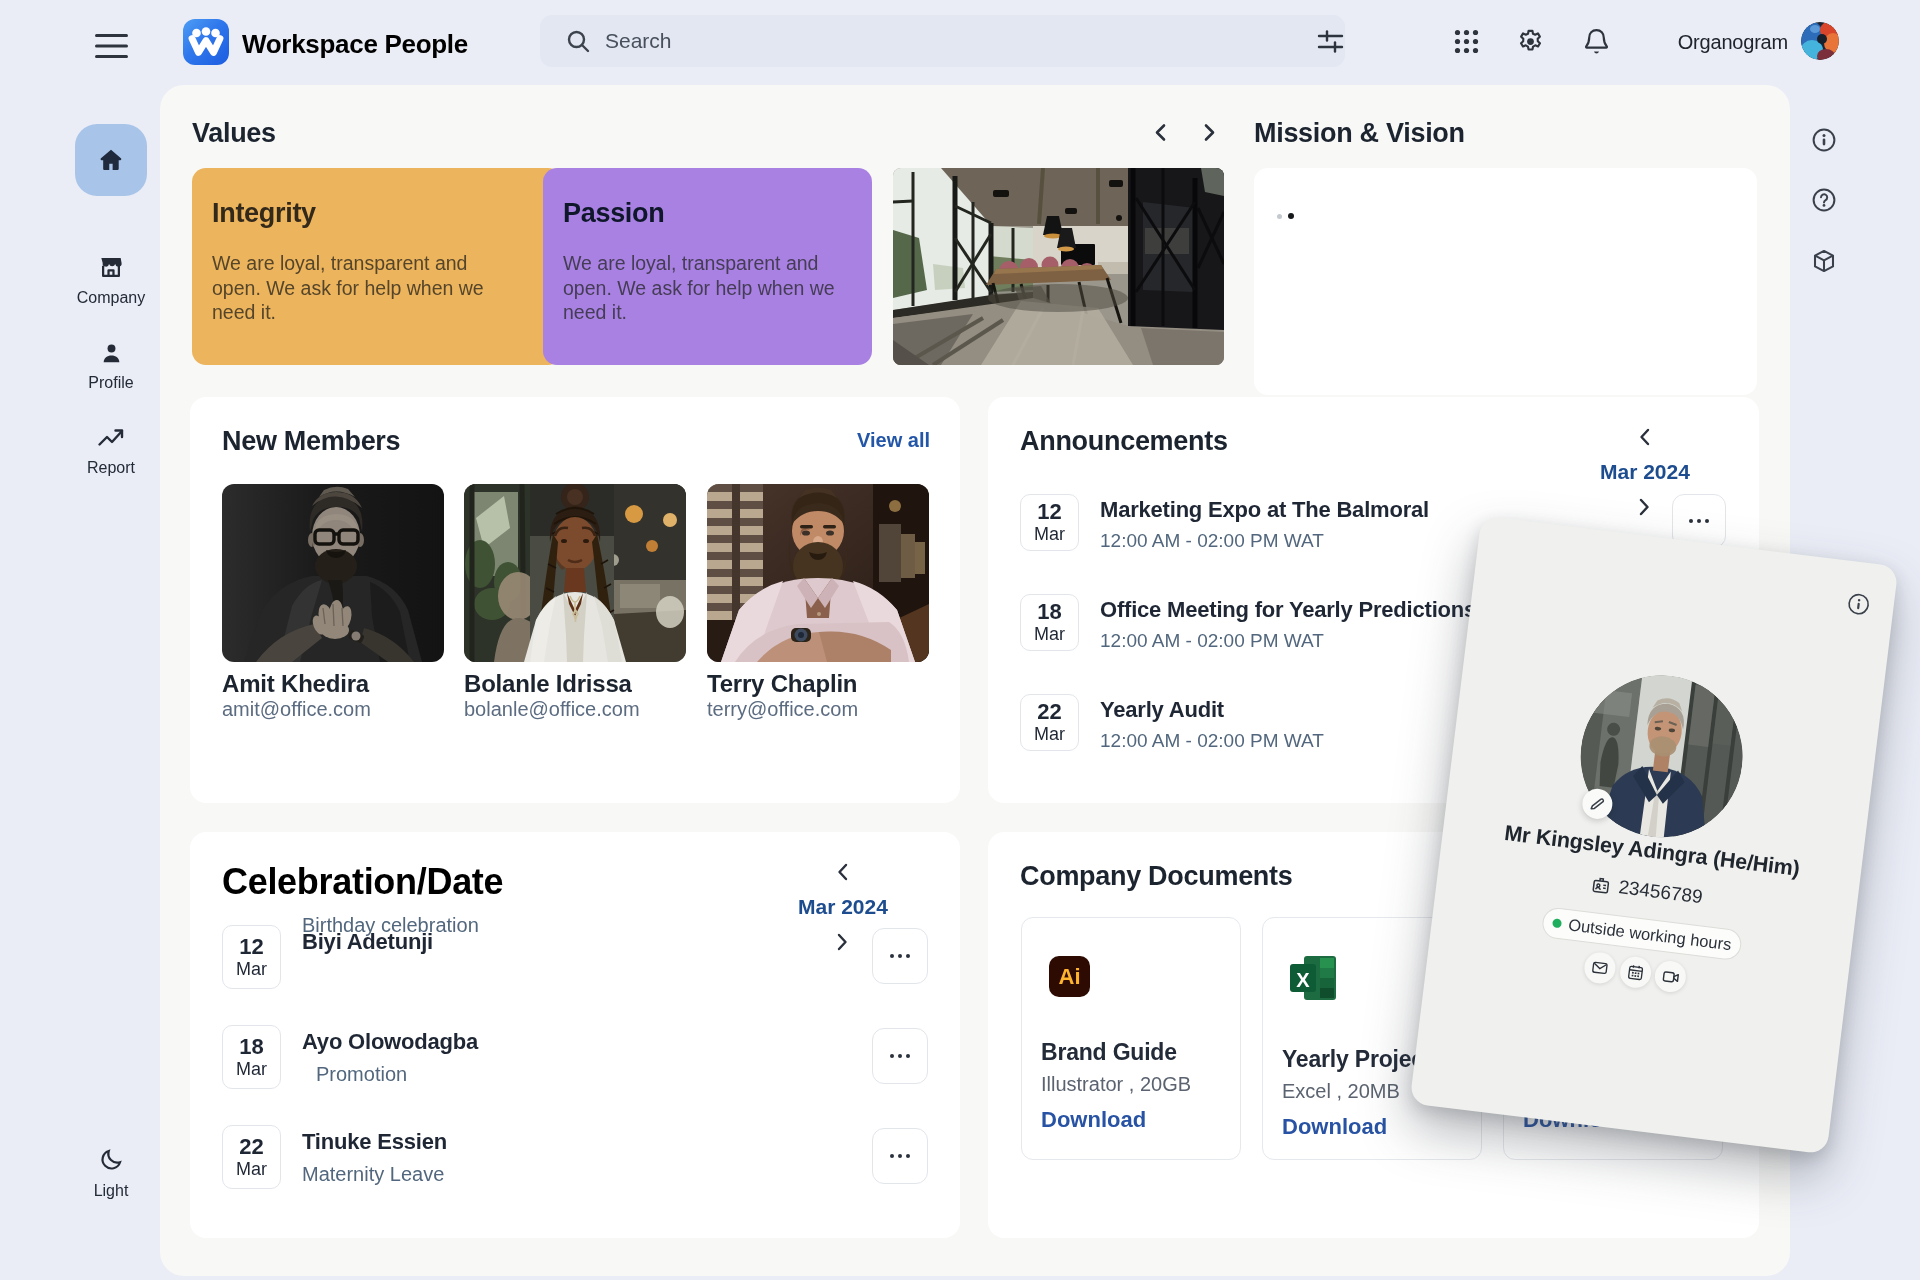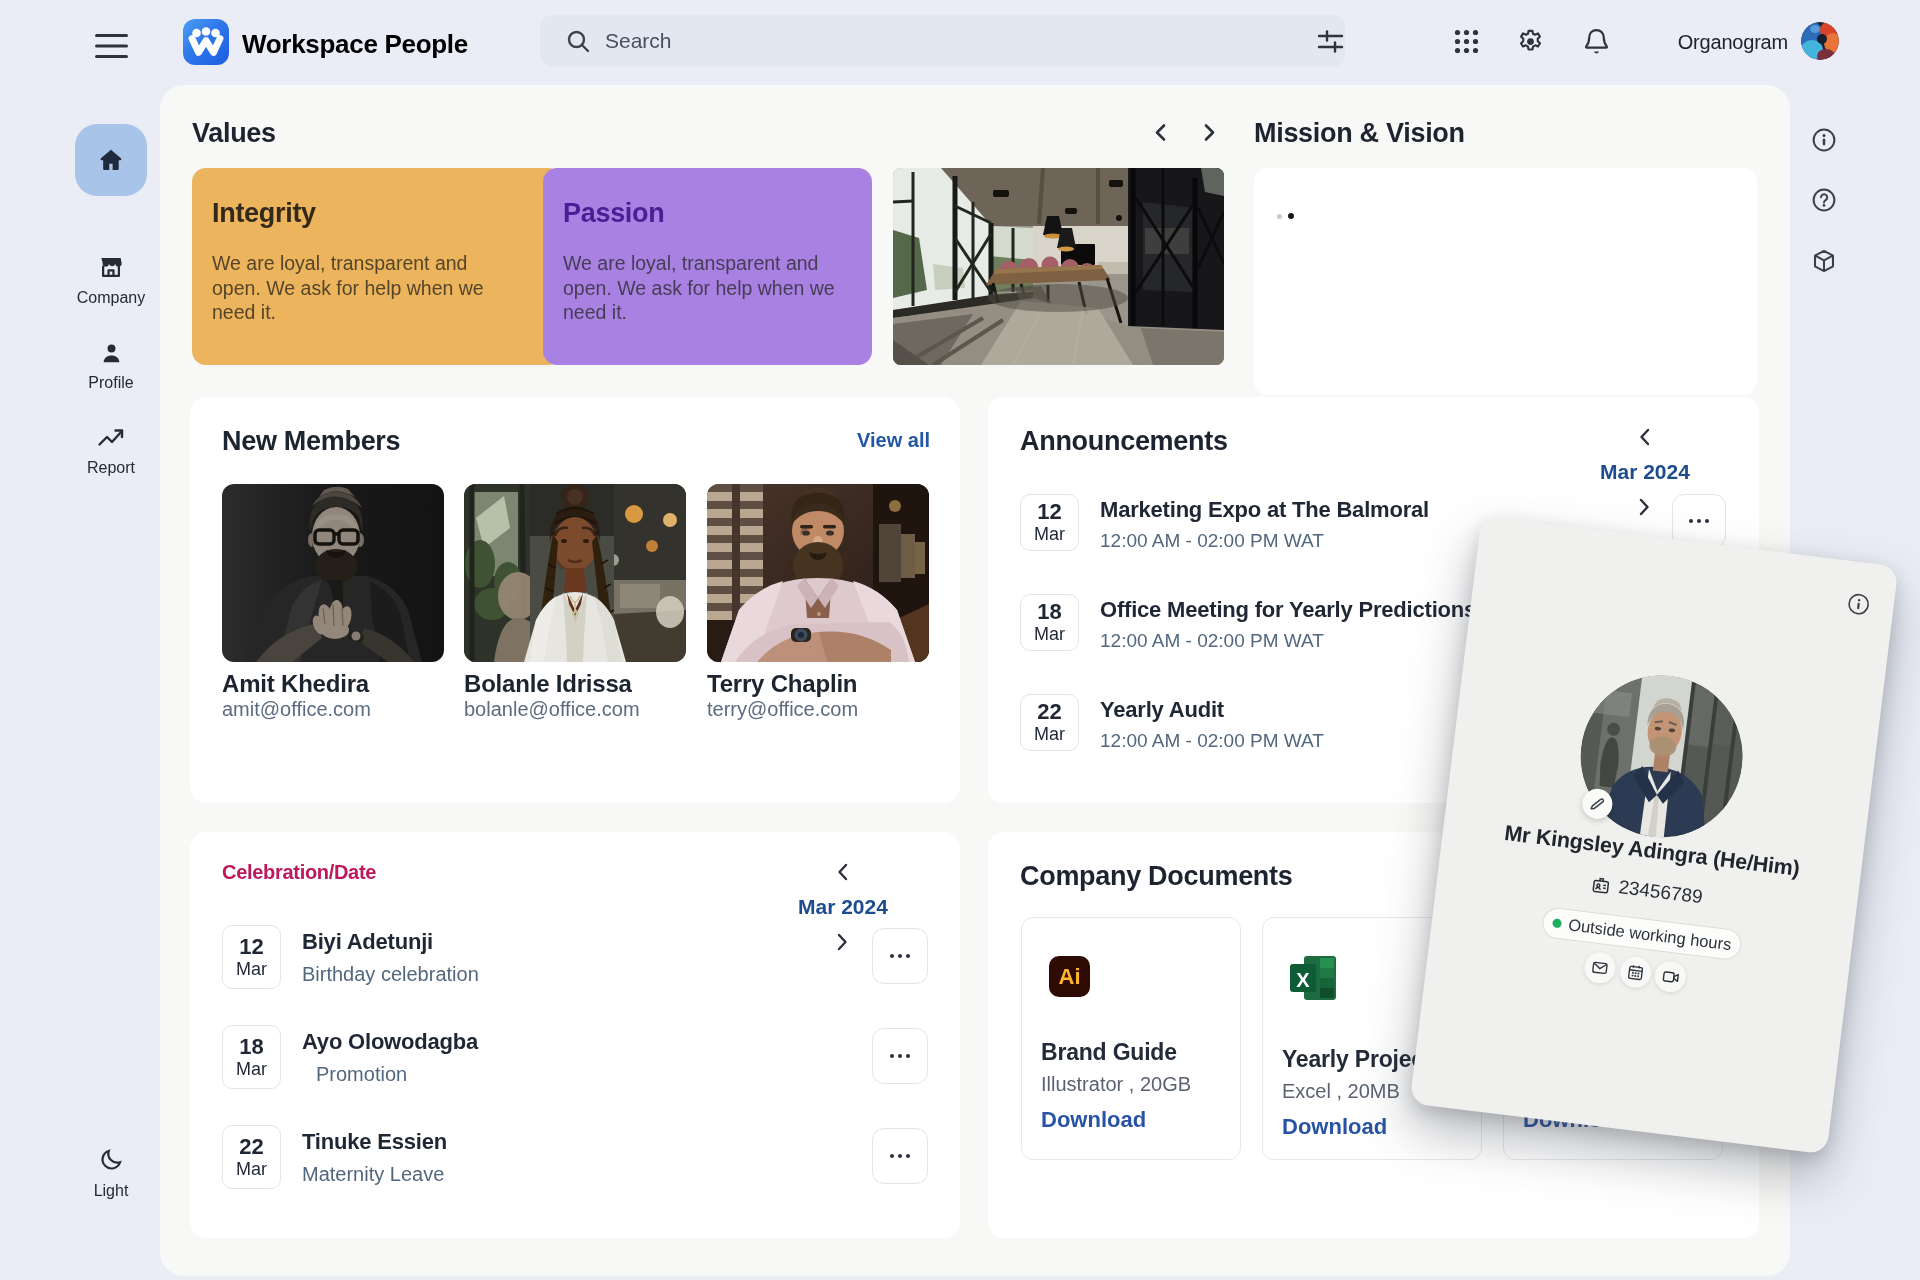--- a/index.html
+++ b/index.html
@@ -145,21 +145,21 @@
 <svg class="abs ic" style="left:1201px;top:123px" width="17" height="19" viewBox="0 0 17 19">
   <path d="M5 2.5 12 9.5l-7 7" fill="none" stroke="#2a313c" stroke-width="2.6" stroke-linecap="round" stroke-linejoin="round"></path>
 </svg>
 <div class="abs" style="left:1254px;top:118px;font-size:27px;font-weight:bold;color:#1c242f;letter-spacing:-0.3px;">Mission &amp; Vision</div>
 
 <div class="abs" style="left:192px;top:168px;width:370px;height:197px;border-radius:14px;background:#ecb45c;padding:30px 20px 0 20px;">
   <div style="font-size:27px;font-weight:bold;color:#33291b;letter-spacing:-0.3px;">Integrity</div>
   <div style="margin-top:22px;font-size:19.5px;line-height:24.5px;color:#55452a;white-space:nowrap;">We are loyal, transparent and<br>open. We ask for help when we<br>need it.</div>
 </div>
 <div class="abs" style="left:543px;top:168px;width:329px;height:197px;border-radius:14px;background:#a981e2;padding:30px 20px 0 20px;">
-  <div style="font-size:27px;font-weight:bold;color:#4c1d95;letter-spacing:-0.3px;">Passion</div>
+  <div style="font-size:27px;font-weight:bold;color:#0f172a;letter-spacing:-0.3px;">Passion</div>
   <div style="margin-top:22px;font-size:19.5px;line-height:24.5px;color:#453c55;white-space:nowrap;">We are loyal, transparent and<br>open. We ask for help when we<br>need it.</div>
 </div>
 
 <svg class="abs" style="left:893px;top:168px;border-radius:8px;" width="331" height="197" viewBox="0 0 331 197">
   <rect width="331" height="197" fill="#9b968c"></rect>
 
   <polygon points="40,0 305,0 268,58 92,58" fill="#6e6558"></polygon>
   <polygon points="120,8 258,8 246,50 132,50" fill="#6e6457"></polygon>
   <g stroke="#57503f" stroke-width="4">
       <line x1="150" y1="0" x2="146" y2="56"></line>
@@ -505,37 +505,37 @@
   </div>
 
 <div class="datebox" style="left:1020px;top:694px;height:57px;">
     <span class="d1">22</span>
     <span class="d2">Mar</span>
   </div>
 <div class="abs etitle" style="left:1100px;top:697px;">Yearly Audit</div>
 <div class="abs esub" style="left:1100px;top:730px;">12:00 AM - 02:00 PM WAT</div>
 
 <div class="card" style="left:190px;top:832px;width:770px;height:406px;"></div>
-<div class="abs" style="left:222px;top:861px;font-size:20px;font-weight:bold;color:#be185d;letter-spacing:-0.3px;">Celebration/Date</div>
+<div class="abs" style="left:222px;top:861px;font-size:36px;font-weight:bold;color:#000000;letter-spacing:-0.3px;">Celebration/Date</div>
 <div class="monthnav" style="left:798px;top:863px;">
   <svg width="11" height="18" viewBox="0 0 11 18">
       <path d="M9 2 2.5 9 9 16" fill="none" stroke="#2a313c" stroke-width="2.4" stroke-linecap="round" stroke-linejoin="round"></path>
     </svg>
   <span>Mar 2024</span>
   <svg width="11" height="18" viewBox="0 0 11 18">
       <path d="M2 2 8.5 9 2 16" fill="none" stroke="#2a313c" stroke-width="2.4" stroke-linecap="round" stroke-linejoin="round"></path>
     </svg>
 </div>
 
 <div class="datebox" style="left:222px;top:925px;height:64px;">
     <span class="d1">12</span>
     <span class="d2">Mar</span>
   </div>
 <div class="abs etitle" style="left:302px;top:929px;">Biyi Adetunji</div>
-<div class="abs esub" style="left:302px;top:963px;font-size:20px;">Birthday celebration</div>
+<div class="abs esub" style="left:302px;top:914px;font-size:20px;">Birthday celebration</div>
 <div class="dots3" style="left:872px;top:928px;width:56px;height:56px;">
     <span>
       <i></i>
       <i></i>
       <i></i>
     </span>
   </div>
 
 <div class="datebox" style="left:222px;top:1025px;height:64px;">
     <span class="d1">18</span>

